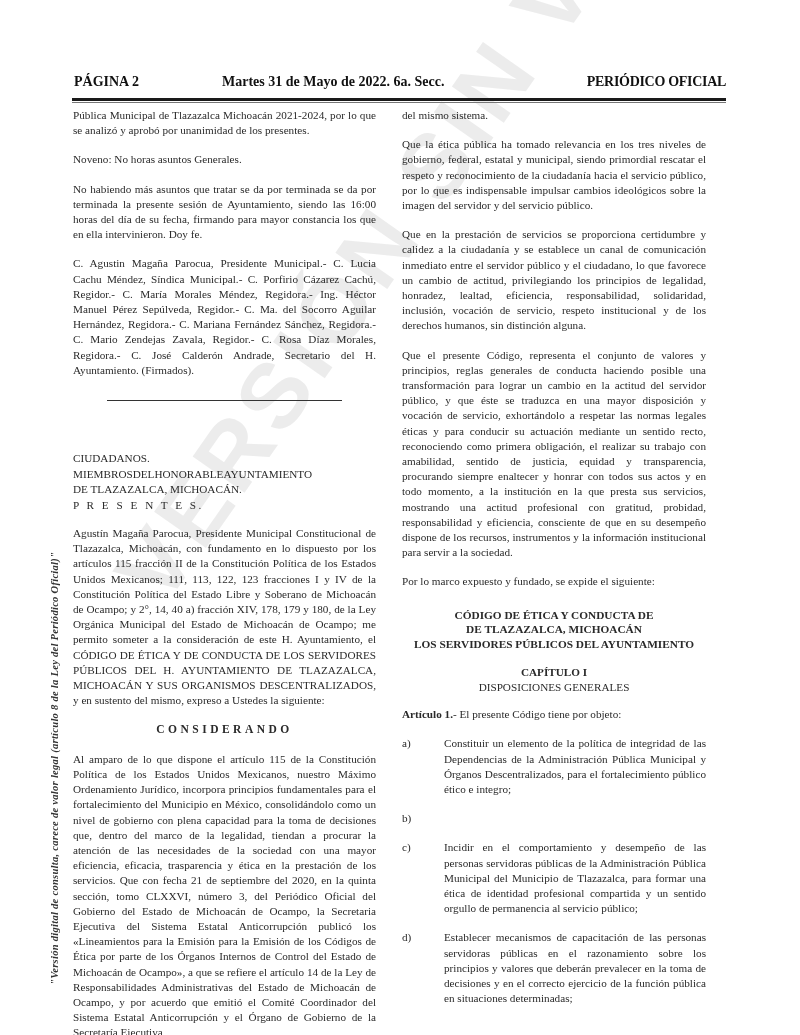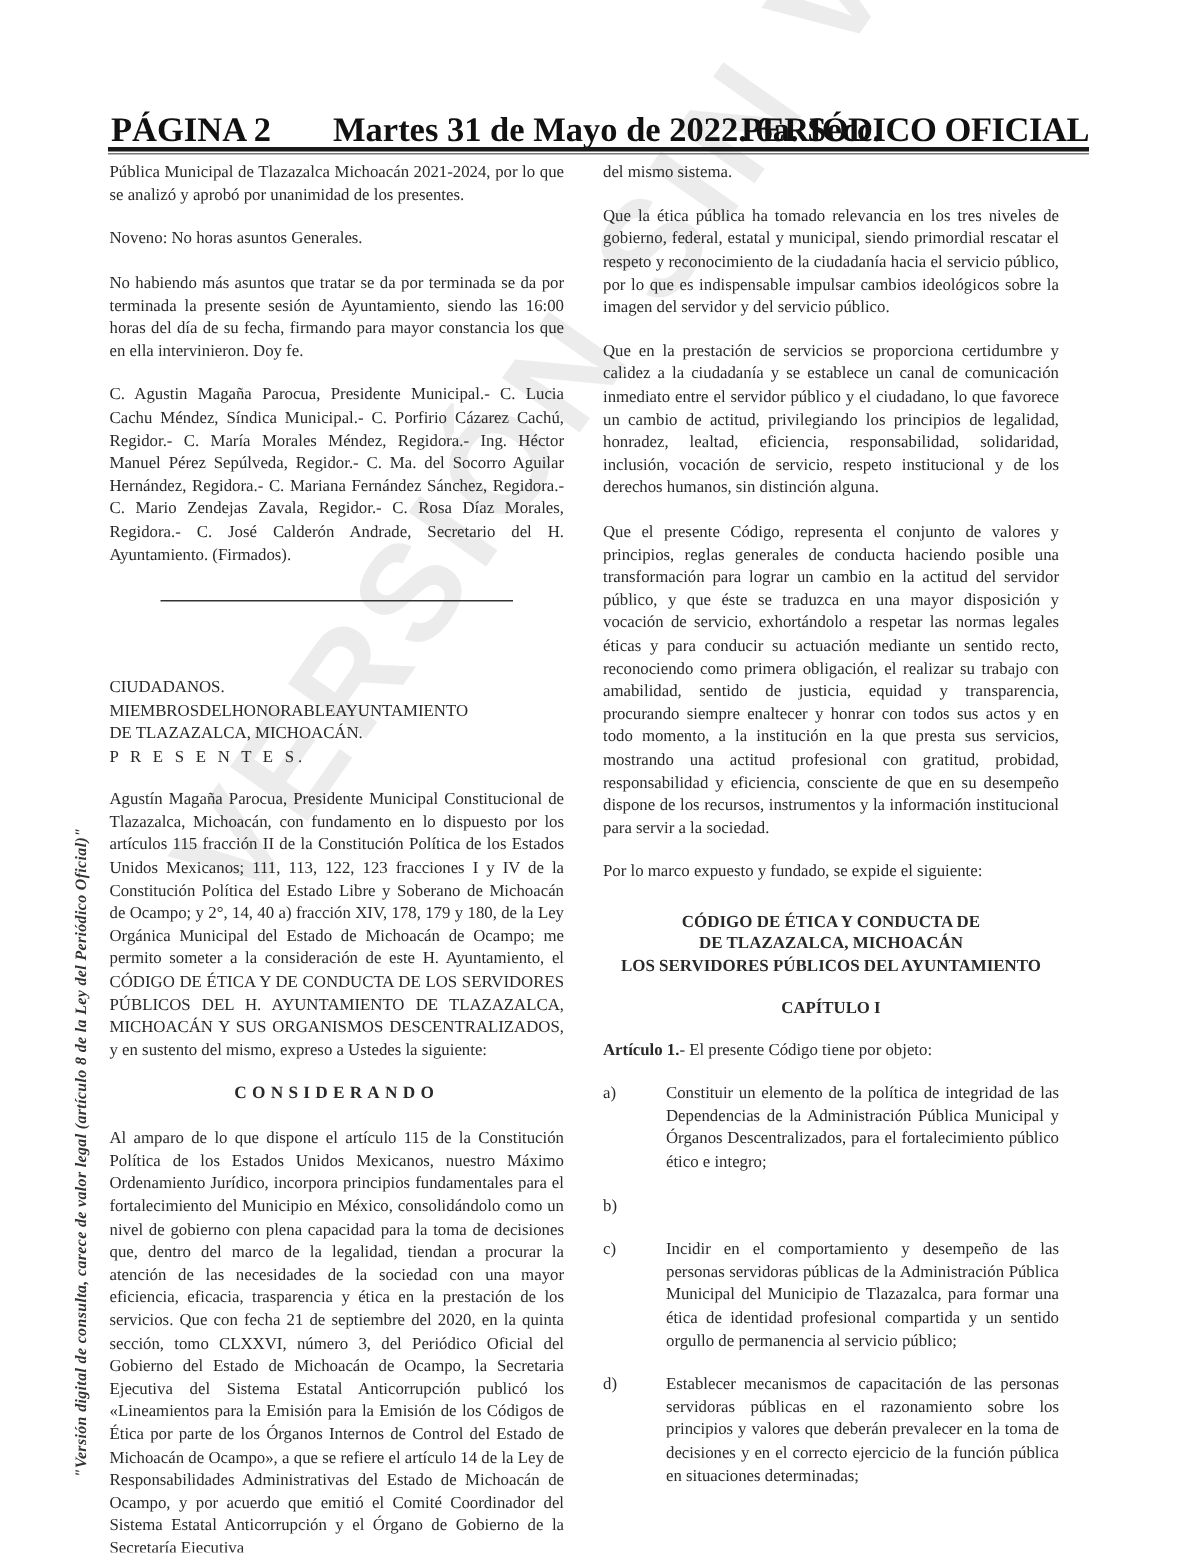--- a/index.html
+++ b/index.html
@@ -1,20 +1,20 @@
 <!DOCTYPE html>
 <html><head>
 <meta charset="utf-8">
 <style>
   html, body { margin: 0; padding: 0; background: #ffffff; }
   body { width: 800px; height: 1035px; position: relative; overflow: hidden;
          font-family: "Liberation Serif", "DejaVu Serif", serif; color: #2a2a2a; }
 
   .header { position: absolute; left: 72px; top: 74px; width: 654px; height: 22px;
-            font-weight: bold; font-size: 23px; color: #111; }
+            font-weight: bold; font-size: 14px; color: #111; }
   .header .pg { position: absolute; left: 2px; top: 0; }
   .header .date { position: absolute; left: 150px; top: 0; }
   .header .paper { position: absolute; right: 0; top: 0; letter-spacing: -0.3px; }
   .rule-thick { position: absolute; left: 72px; top: 98px; width: 654px; height: 3px; background: #1a1a1a; }
   .rule-thin  { position: absolute; left: 72px; top: 102px; width: 654px; height: 1px; background: #777; }
 
   .col { position: absolute; top: 108px; font-size: 11.2px; line-height: 15.2px; text-align: justify; }
   .col-left  { left: 73px;  width: 303px; }
   .col-right { left: 402px; width: 304px; }
   .col p { margin: 0 0 14px 0; }
@@ -88,20 +88,21 @@
   <p>Que en la prestación de servicios se proporciona certidumbre y calidez a la ciudadanía y se establece un canal de comunicación inmediato entre el servidor público y el ciudadano, lo que favorece un cambio de actitud, privilegiando los principios de legalidad, honradez, lealtad, eficiencia, responsabilidad, solidaridad, inclusión, vocación de servicio, respeto institucional y de los derechos humanos, sin distinción alguna.</p>
   <p>Que el presente Código, representa el conjunto de valores y principios, reglas generales de conducta haciendo posible una transformación para lograr un cambio en la actitud del servidor público, y que éste se traduzca en una mayor disposición y vocación de servicio, exhortándolo a respetar las normas legales éticas y para conducir su actuación mediante un sentido recto, reconociendo como primera obligación, el realizar su trabajo con amabilidad, sentido de justicia, equidad y transparencia, procurando siempre enaltecer y honrar con todos sus actos y en todo momento, a la institución en la que presta sus servicios, mostrando una actitud profesional con gratitud, probidad, responsabilidad y eficiencia, consciente de que en su desempeño dispone de los recursos, instrumentos y la información institucional para servir a la sociedad.</p>
   <p>Por lo marco expuesto y fundado, se expide el siguiente:</p>
   <div class="code-title">
     <div>CÓDIGO DE ÉTICA Y CONDUCTA DE</div>
     <div>DE TLAZAZALCA, MICHOACÁN</div>
     <div>LOS SERVIDORES PÚBLICOS DEL AYUNTAMIENTO</div>
   </div>
   <div class="chapter">
     <div class="ch-title">CAPÍTULO I</div>
+    <div>DISPOSICIONES GENERALES</div>
   </div>
   <div class="article">
     <b>Artículo 1.</b><span>- El presente Código tiene por objeto:</span>
   </div>
   <div class="item">
     <span class="letter">a)</span>
     <span class="itext">Constituir un elemento de la política de integridad de las Dependencias de la Administración Pública Municipal y Órganos Descentralizados, para el fortalecimiento público ético e integro;</span>
   </div>
   <div class="item">
     <span class="letter">b)</span>

